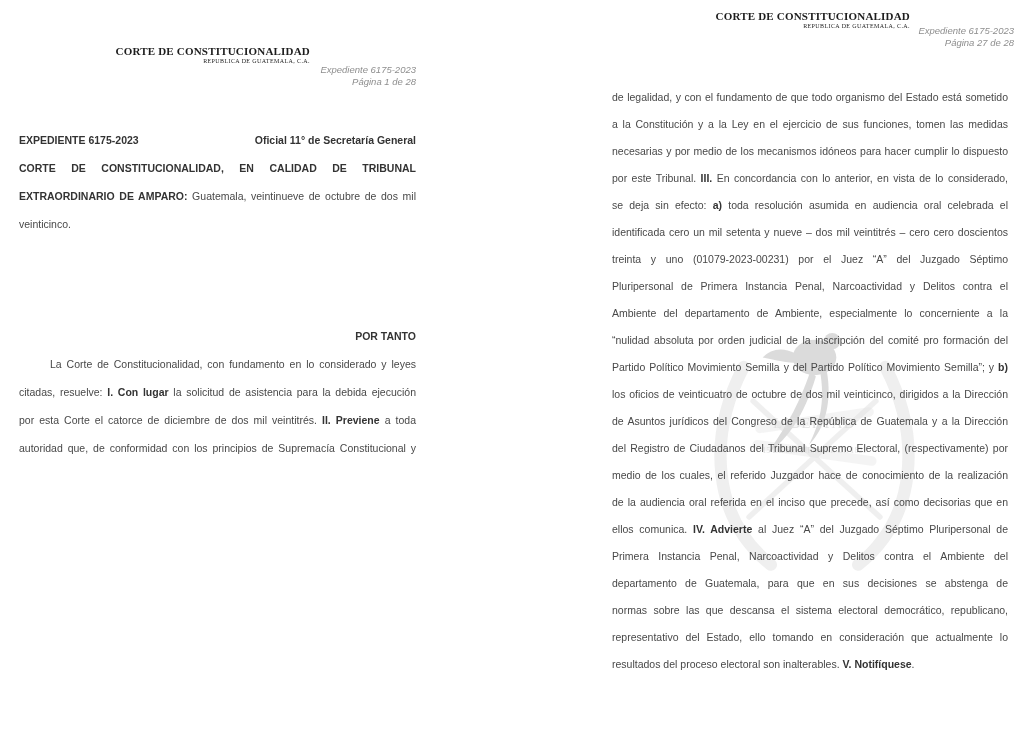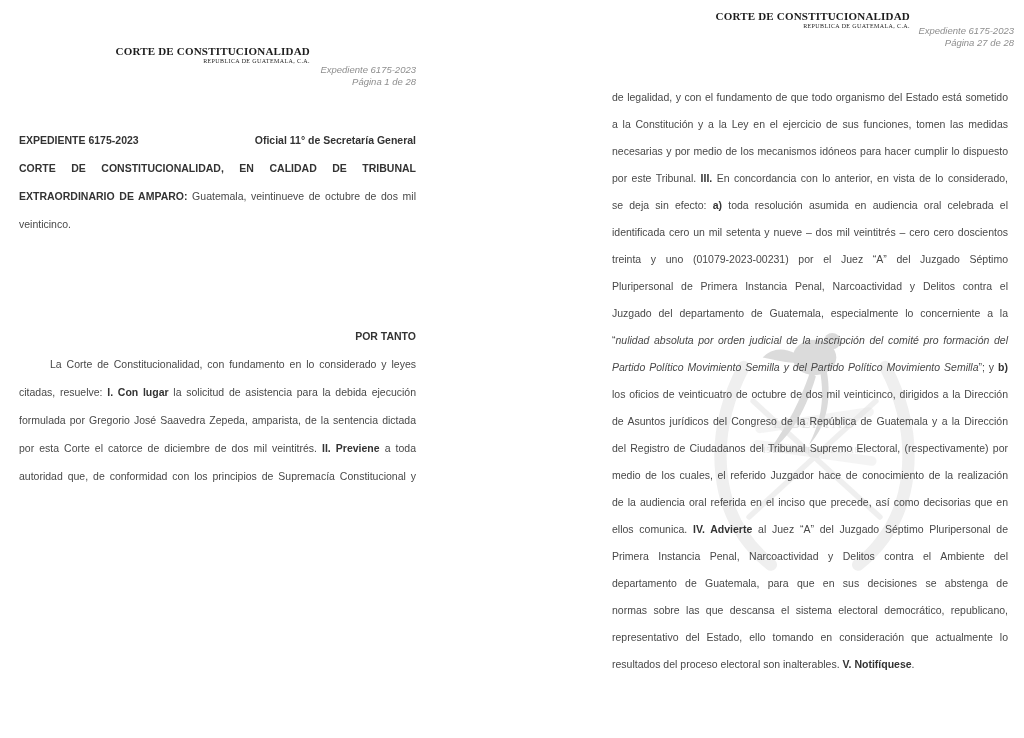--- a/index.html
+++ b/index.html
@@ -22,21 +22,21 @@
 
   .lines{position:absolute;font-size:10.5px;}
   .lines-left{left:19px;top:126px;width:397px;line-height:28px;}
   .lines-left .ln{min-height:28px;}
   .lines-right{left:52px;top:84px;width:396px;line-height:27px;}
   .lines-right .ln{min-height:27px;}
   .ln.just{text-align:justify;text-align-last:justify;}
   .ln.center{text-align:right;}
   .ln.split{display:flex;justify-content:space-between;font-weight:700;color:#333333;}
   .ln .b{font-weight:700;color:#333333;margin-top:33px;}
-  .ln .i{font-style:italic;}
+  .ln .i{}
   .ln.indent{text-indent:31px;}
 
   .wm{position:absolute;left:112px;top:292px;width:285px;height:300px;opacity:.30;pointer-events:none;}
   .wm svg{width:100%;height:100%;}
 </style>
 </head>
 <body>
 
 <div class="canvas">
 
@@ -56,21 +56,20 @@
         </div>
         <div class="ln just"><span class="b">CORTE DE CONSTITUCIONALIDAD, EN CALIDAD DE TRIBUNAL</span></div>
         <div class="ln just"><span class="b">EXTRAORDINARIO DE AMPARO:</span><span> Guatemala, veintinueve de octubre de dos mil</span></div>
         <div class="ln left"><span>veinticinco.</span></div>
         <div class="ln blank"></div>
         <div class="ln blank"></div>
         <div class="ln blank"></div>
         <div class="ln center"><span class="b">POR TANTO</span></div>
         <div class="ln just indent"><span>La Corte de Constitucionalidad, con fundamento en lo considerado y leyes</span></div>
         <div class="ln just"><span>citadas, resuelve: </span><span class="b">I. Con lugar</span><span> la solicitud de asistencia para la debida ejecución</span></div>
-        <div class="ln just"><span>formulada por Gregorio José Saavedra Zepeda, amparista, de la sentencia dictada</span></div>
         <div class="ln just"><span>por esta Corte el catorce de diciembre de dos mil veintitrés. </span><span class="b">II. Previene</span><span> a toda</span></div>
         <div class="ln just"><span>autoridad que, de conformidad con los principios de Supremacía Constitucional y</span></div>
       </div>
   </section>
 
   <section class="page right">
     <div class="wm">
       <svg viewBox="0 0 200 220" xmlns="http://www.w3.org/2000/svg">
         <g fill="none" stroke="#9a9a9a" stroke-linecap="round">
           <path d="M48,55 C22,105 24,165 68,200" stroke-width="9" opacity=".55"></path>
@@ -101,21 +100,21 @@
     </div>
     <div class="lines lines-right">
         <div class="ln just"><span>de legalidad, y con el fundamento de que todo organismo del Estado está sometido</span></div>
         <div class="ln just"><span>a la Constitución y a la Ley en el ejercicio de sus funciones, tomen las medidas</span></div>
         <div class="ln just"><span>necesarias y por medio de los mecanismos idóneos para hacer cumplir lo dispuesto</span></div>
         <div class="ln just"><span>por este Tribunal. </span><span class="b">III.</span><span> En concordancia con lo anterior, en vista de lo considerado,</span></div>
         <div class="ln just"><span>se deja sin efecto: </span><span class="b">a)</span><span> toda resolución asumida en audiencia oral celebrada el</span></div>
         <div class="ln just"><span>identificada cero un mil setenta y nueve – dos mil veintitrés – cero cero doscientos</span></div>
         <div class="ln just"><span>treinta y uno (01079-2023-00231) por el Juez “A” del Juzgado Séptimo</span></div>
         <div class="ln just"><span>Pluripersonal de Primera Instancia Penal, Narcoactividad y Delitos contra el</span></div>
-        <div class="ln just"><span>Juzgado del departamento de Guatemala, especialmente lo concerniente a la</span></div>
+        <div class="ln just"><span>Ambiente del departamento de Ambiente, especialmente lo concerniente a la</span></div>
         <div class="ln just"><span>“</span><span class="i">nulidad absoluta por orden judicial de la inscripción del comité pro formación del</span></div>
         <div class="ln just"><span class="i">Partido Político Movimiento Semilla y del Partido Político Movimiento Semilla</span><span>”; y </span><span class="b">b)</span></div>
         <div class="ln just"><span>los oficios de veinticuatro de octubre de dos mil veinticinco, dirigidos a la Dirección</span></div>
         <div class="ln just"><span>de Asuntos jurídicos del Congreso de la República de Guatemala y a la Dirección</span></div>
         <div class="ln just"><span>del Registro de Ciudadanos del Tribunal Supremo Electoral, (respectivamente) por</span></div>
         <div class="ln just"><span>medio de los cuales, el referido Juzgador hace de conocimiento de la realización</span></div>
         <div class="ln just"><span>de la audiencia oral referida en el inciso que precede, así como decisorias que en</span></div>
         <div class="ln just"><span>ellos comunica. </span><span class="b">IV. Advierte</span><span> al Juez “A” del Juzgado Séptimo Pluripersonal de</span></div>
         <div class="ln just"><span>Primera Instancia Penal, Narcoactividad y Delitos contra el Ambiente del</span></div>
         <div class="ln just"><span>departamento de Guatemala, para que en sus decisiones se abstenga de</span></div>

